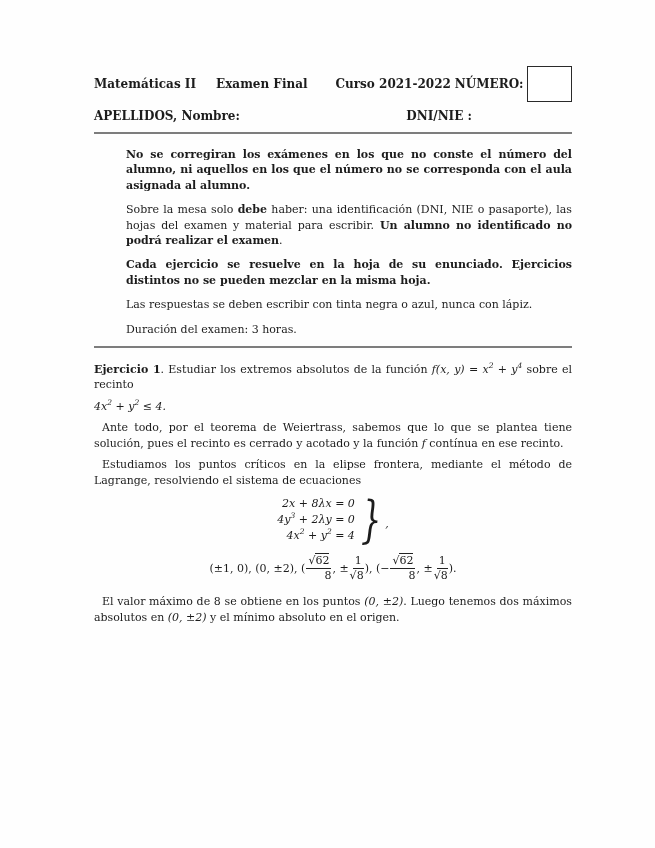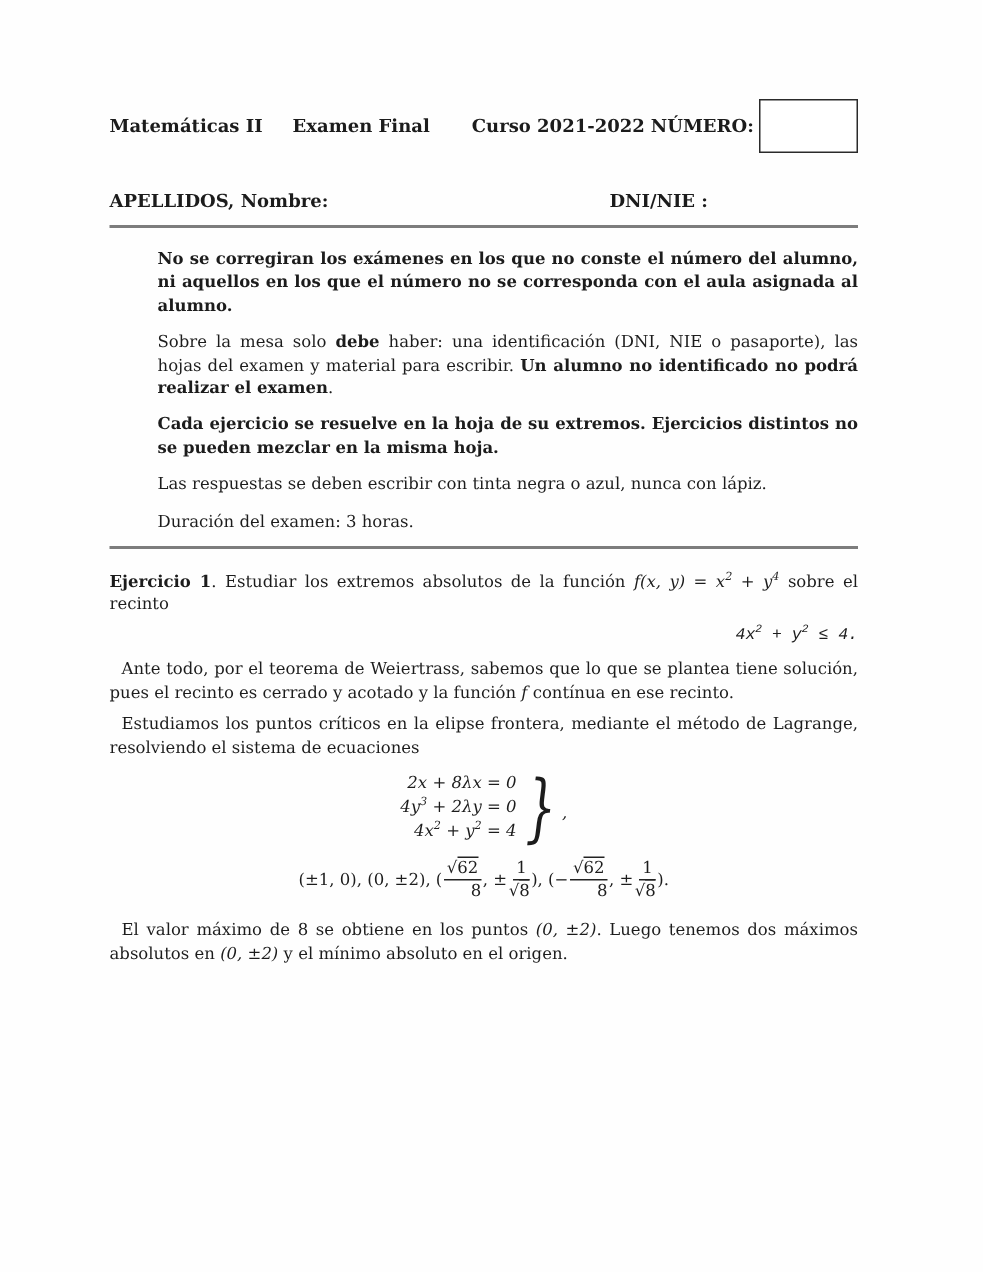--- a/index.html
+++ b/index.html
@@ -7,21 +7,21 @@
     position: relative;
     width: 655px;
     height: 848px;
     background: #fefefe;
     overflow: hidden;
     font-family: "DejaVu Serif", "Liberation Serif", serif;
     color: #1c1c1c;
   }
   .content {
     position: absolute;
-    left: 73px;
+    left: 94px;
     right: 83px;
     top: 66px;
   }
   
   .hdr-row1 {
     display: flex;
     align-items: center;
     font-weight: bold;
     font-size: 12px;
     white-space: nowrap;
@@ -34,21 +34,21 @@
     height: 34px;
     border: 1px solid #2a2a2a;
     margin-left: 3px;
     background: #fff;
   }
   .hdr-row2 {
     display: flex;
     align-items: baseline;
     font-weight: bold;
     font-size: 12px;
-    margin-top: 25px;
+    margin-top: 7px;
   }
   .dni { margin-left: auto; margin-right: 100px; }
   .rule {
     border: none;
     border-top: 2px solid #7d7d7d;
     margin: 9px 0 0 0;
   }
   
   .instr {
     margin: 13px 0 0 32px;
@@ -67,24 +67,23 @@
   }
   .bodytext p { margin: 0 0 6px 0; }
   .pindent { text-indent: 8px; }
   .math { font-style: italic; margin-top: 48px; }
   sup.msup {
     font-size: 7.5px;
     line-height: 0;
     vertical-align: super;
   }
   .display {
-    text-align: right;
+    text-align: left;
     margin: 13px 0 14px 0;
     text-indent: 0;
-    font-family: Liberation Mono, monospace;
   }
   
   .system {
     display: flex;
     justify-content: center;
     align-items: center;
     margin: 8px 0 10px 0;
   }
   .sys-col { text-align: right; }
   .sys-col div { line-height: 15.8px; }
@@ -138,21 +137,21 @@
     </div>
     <div class="hdr-row2">
       <span>APELLIDOS, Nombre:</span>
       <span class="dni">DNI/NIE :</span>
     </div>
     <hr class="rule">
 
     <div class="instr">
       <p class="bold">No se corregiran los exámenes en los que no conste el número del alumno, ni aquellos en los que el número no se corresponda con el aula asignada al alumno.</p>
       <p><span>Sobre la mesa solo </span><span class="bold">debe</span><span> haber: una identificación (DNI, NIE o pasaporte), las hojas del examen y material para escribir. </span><span class="bold">Un alumno no identificado no podrá realizar el examen</span><span>.</span></p>
-      <p class="bold">Cada ejercicio se resuelve en la hoja de su extremos. Ejercicios distintos no se pueden mezclar en la misma hoja.</p>
+      <p class="bold">Cada ejercicio se resuelve en la hoja de su enunciado. Ejercicios distintos no se pueden mezclar en la misma hoja.</p>
       <p>Las respuestas se deben escribir con tinta negra o azul, nunca con lápiz.</p>
       <p>Duración del examen: 3 horas.</p>
     </div>
     <hr class="rule">
 
     <div class="bodytext">
 
       <p><span class="bold">Ejercicio 1</span><span>. Estudiar los extremos absolutos de la función </span><span class="math"><span>f(x, y) = x</span><sup class="msup">2</sup><span> + y</span><sup class="msup">4</sup></span><span> sobre el recinto</span></p>
 
       <p class="display math"><span>4x</span><sup class="msup">2</sup><span> + y</span><sup class="msup">2</sup><span> ≤ 4.</span></p>

